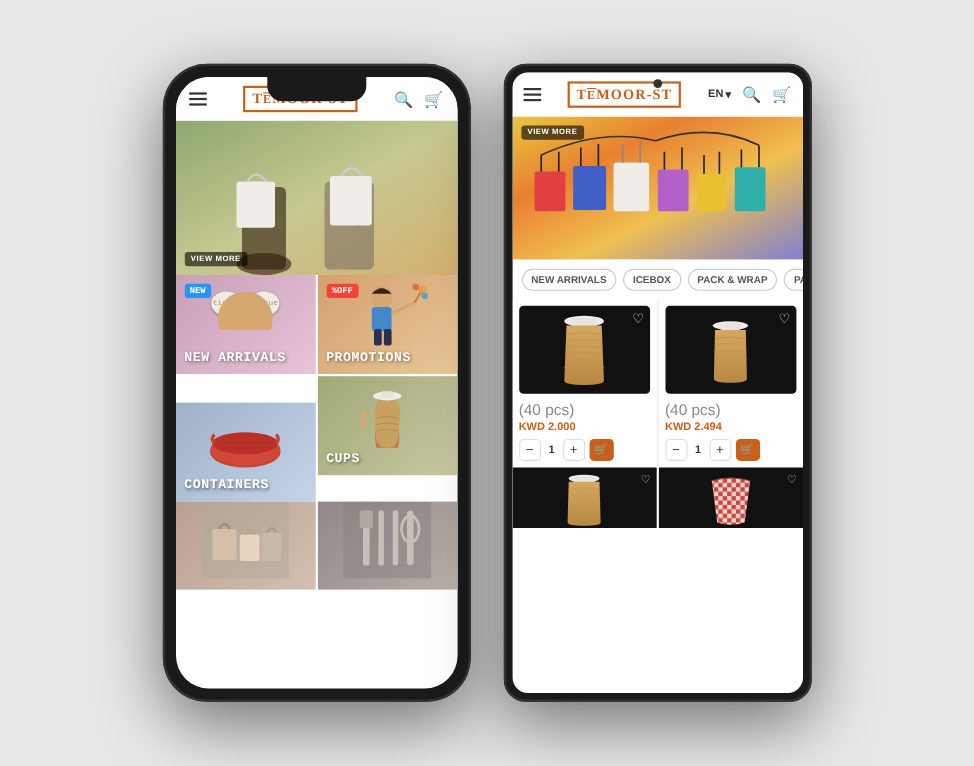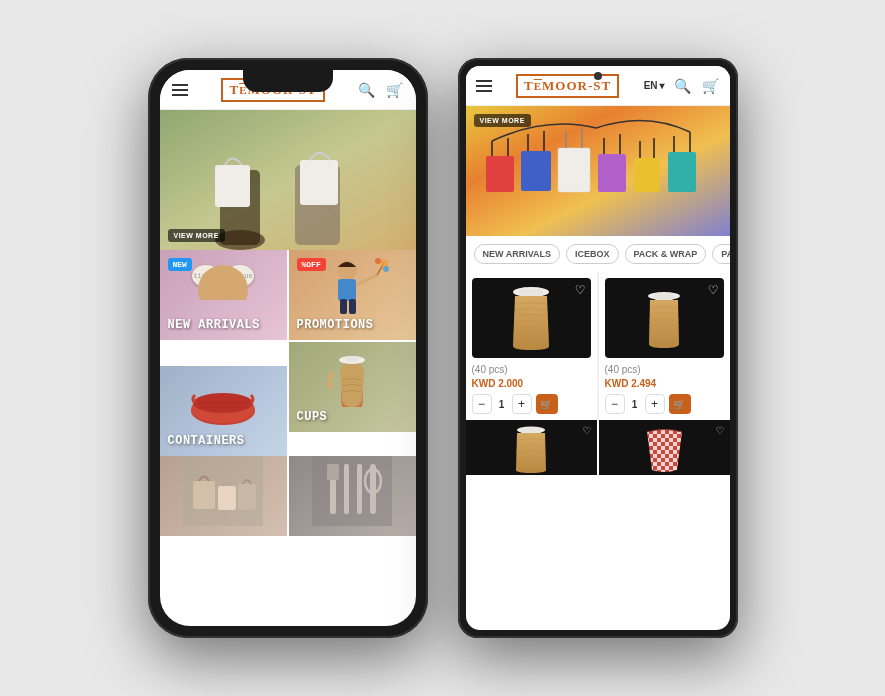--- a/index.html
+++ b/index.html
@@ -304,21 +304,21 @@
     }
 
     .product-name {
       font-size: 9px;
       color: #333;
       line-height: 1.3;
       margin-bottom: 3px;
       font-weight: 500;
     }
     .product-qty {
-      font-size: 10px;
+      font-size: 14px;
       color: #888;
       margin-bottom: 3px;
     }
     .product-price {
       font-size: 10px;
       color: #c8601a;
       font-weight: 700;
       margin-bottom: 5px;
     }
     .add-to-cart-row {

